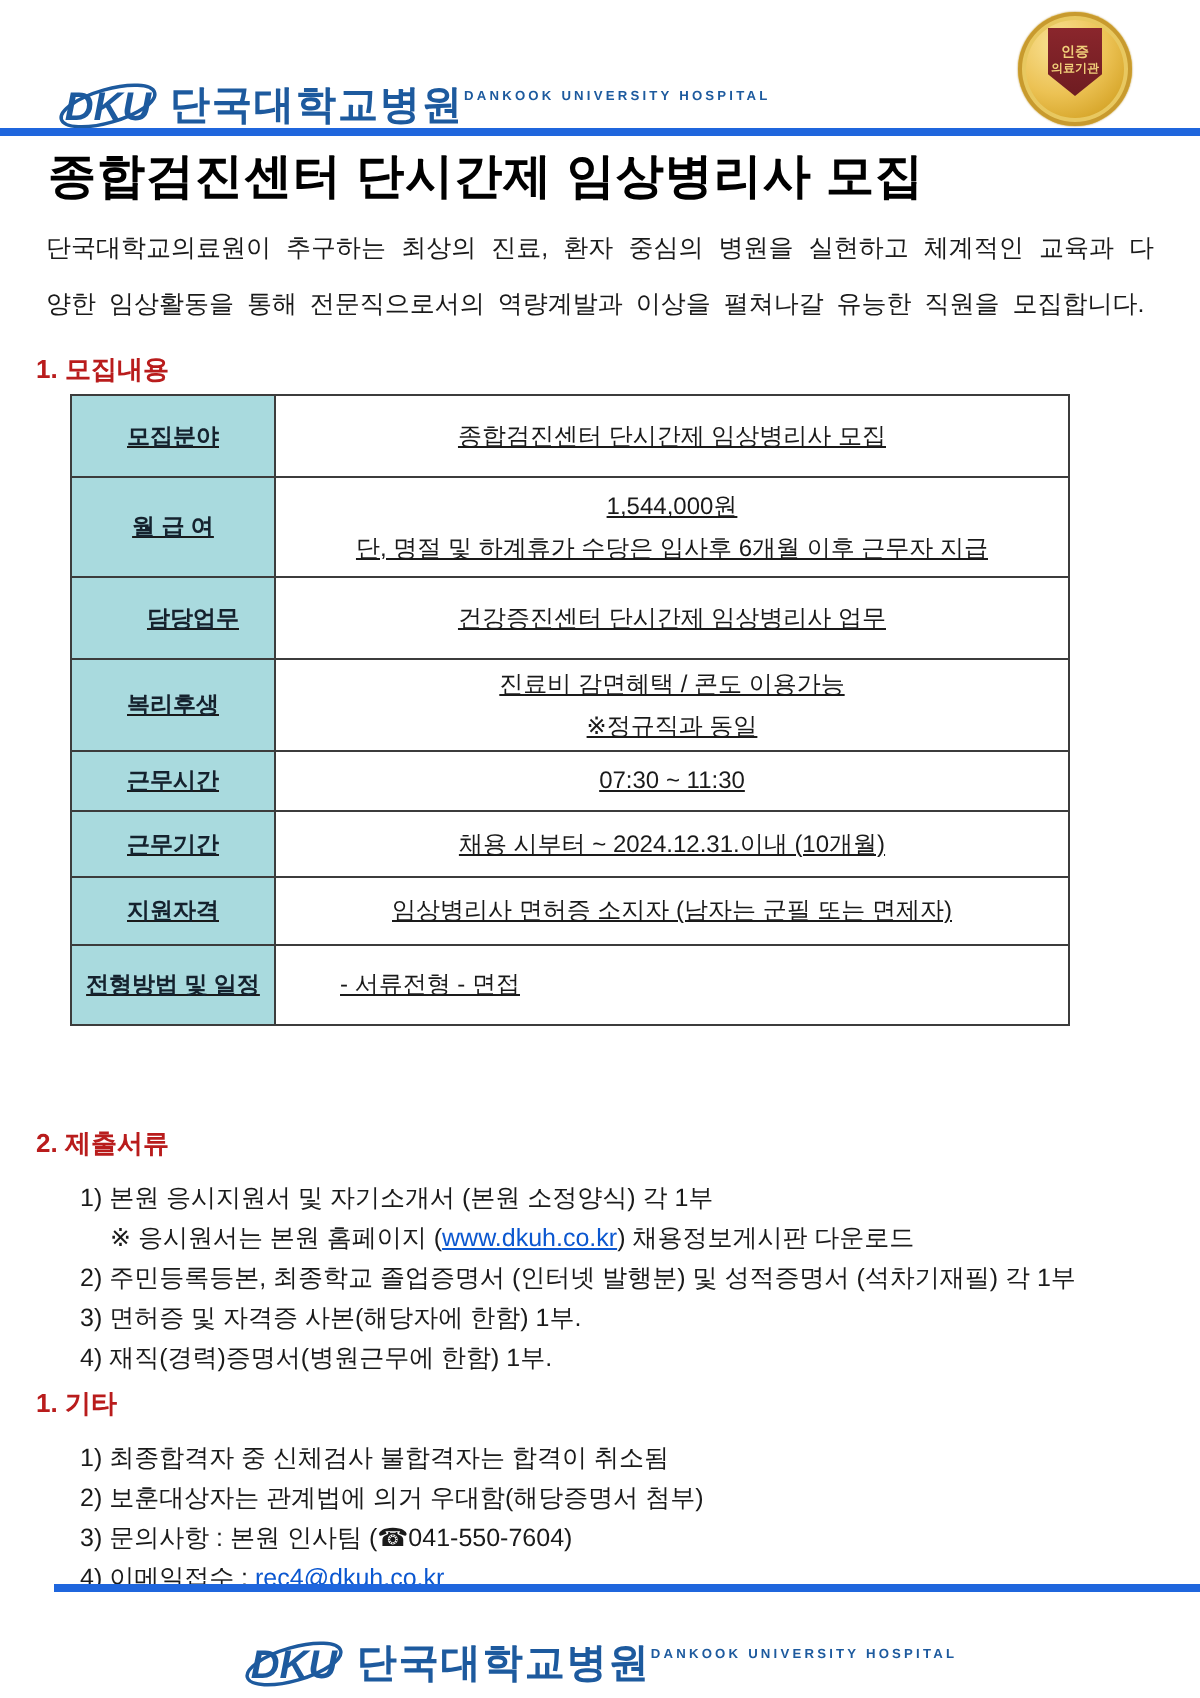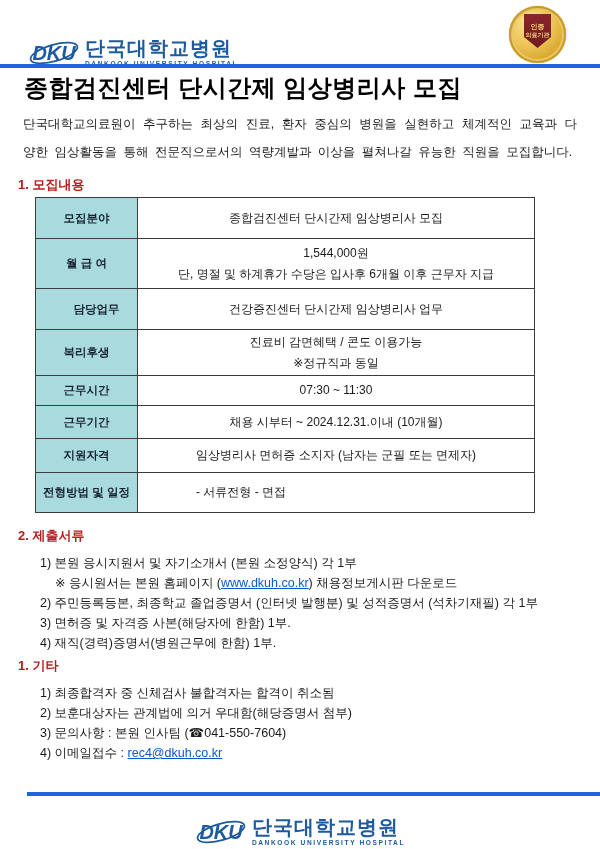--- a/index.html
+++ b/index.html
@@ -4,21 +4,21 @@
 <style>
   * { margin:0; padding:0; box-sizing:border-box; }
   html,body { background:#fff; }
   body { font-family:"Liberation Sans","DejaVu Sans",sans-serif; color:#1a1a1a; }
   .page { position:relative; width:600px; height:849px; background:#fff; overflow:hidden; }
 
   
   .logo { display:flex; align-items:center; gap:5px;margin-top:12px; }
   .logo-header { position:absolute; top:24px; left:28px; }
   .dku-mark { width:52px; height:34px; display:block; }
-  .logo-names { display:flex; flex-direction:column; line-height:1; }
+  .logo-names { display:flex; flex-direction:row; line-height:1;text-align:right; }
   .logo-ko { font-size:20px; font-weight:bold; color:#1d5a9e; letter-spacing:1px; }
   .logo-en { font-size:6.6px; font-weight:bold; color:#1d5a9e; letter-spacing:1.6px; margin-top:3px; }
 
   .medal { position:absolute; top:6px; right:34px; width:57px; height:57px; border-radius:50%;
            background:radial-gradient(circle at 35% 28%, #f9e296 0%, #ecc254 45%, #d9a92f 70%, #b9871d 100%);
            box-shadow:inset 0 0 0 2px #c89a2e, inset 0 0 0 4px #e8c860, 0 0 1px #a87d18; }
   .medal-shield { width:27px; height:34px; margin:8px auto 0;
                   background:linear-gradient(#8a262c, #6e1c21);
                   clip-path:polygon(0 0,100% 0,100% 68%,50% 100%,0 68%);
                   display:flex; flex-direction:column; align-items:center; justify-content:center;
@@ -32,29 +32,29 @@
                color:#000; letter-spacing:0.5px; white-space:nowrap; }
 
   .intro { position:absolute; top:110px; left:23px; width:554px; font-size:12.5px;
            line-height:28px; text-align:justify; word-spacing:3px; color:#1a1a1a; }
 
   
   .sec-heading { font-size:13px; font-weight:bold; color:#b91c1c; }
   .sec1-heading { position:absolute; top:176px; left:18px; }
 
   .recruit-table { position:absolute; top:197px; left:35px; width:500px;
-                   border-collapse:collapse; table-layout:fixed; }
+                   border-collapse:collapse; table-layout:fixed;text-decoration:underline; }
   .recruit-table th, .recruit-table td { border:1px solid #3c3c3c; }
   .recruit-table th { width:102px; background:#a9dade; font-size:11.5px; font-weight:bold;
                       color:#15222e; text-align:center; white-space:nowrap; }
   .recruit-table td { font-size:12px; text-align:center; color:#1a1a1a; line-height:1.7; }
-  .td-left { text-align:left !important; padding-left:58px; }
+  .td-left { text-align:left !important; padding-left:32px; }
 
   
-  .list-block { position:absolute; left:18px; }
+  .list-block { position:absolute; left:18px;margin-top:36px; }
   .sec2 { top:527px; }
   .sec3 { top:657px; }
   .list-items { margin-top:8px; margin-left:22px; }
   .list-line { font-size:12.5px; line-height:20px; color:#1a1a1a; white-space:nowrap; }
   .sub-indent { margin-left:15px; }
   a.doc-link { color:#0b57d0; text-decoration:underline; }
 
   
   .footer-rule { position:absolute; top:792px; left:27px; width:573px; height:4px; background:#1f66dd; }
   .footer-logo { position:absolute; top:803px; left:0; width:600px; display:flex; justify-content:center; }

